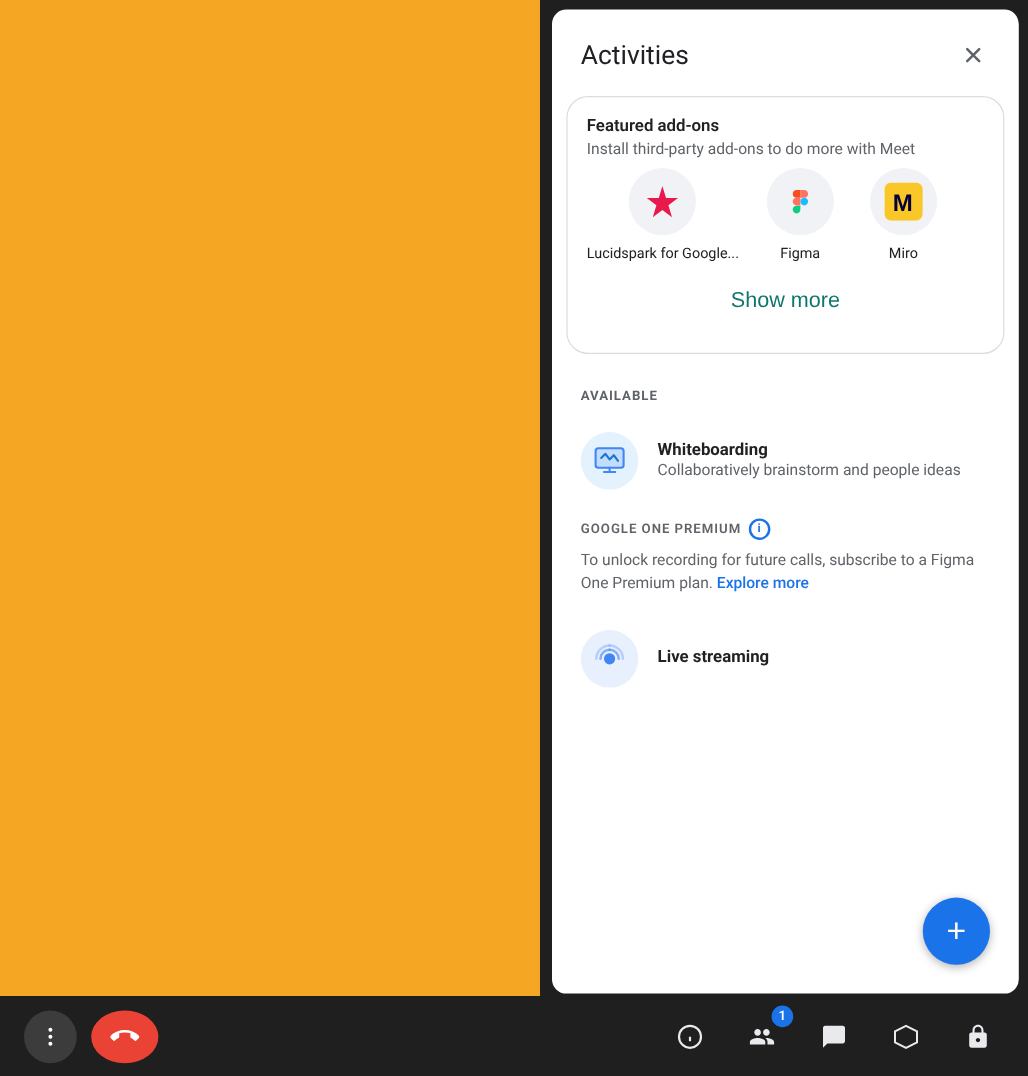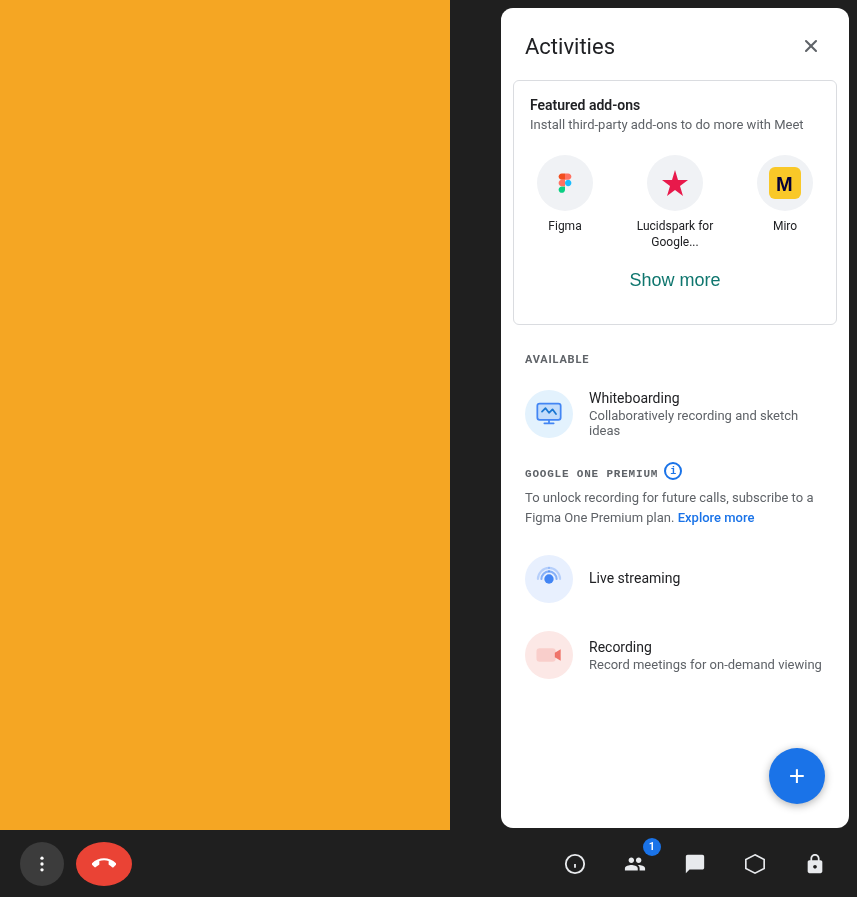--- a/index.html
+++ b/index.html
@@ -90,21 +90,21 @@
       align-items: center;
       justify-content: center;
       font-weight: 600;
     }
 
     
     .activities-panel {
       position: absolute;
       right: 8px;
       top: 8px;
-      width: 348px;
+      width: 389px;
       height: 820px;
       background: #fff;
       border-radius: 12px;
       display: flex;
       flex-direction: column;
       overflow: hidden;
     }
 
     .panel-header {
       display: flex;
@@ -135,36 +135,36 @@
 
     .panel-content {
       flex: 1;
       overflow-y: auto;
       padding: 0 12px 16px 12px;
     }
 
     
     .featured-card {
       border: 1px solid #dadce0;
-      border-radius: 6px;
+      border-radius: 18px;
       padding: 16px;
       margin-bottom: 20px;
     }
 
     .featured-title {
       font-size: 14px;
       font-weight: 600;
       color: #202124;
       margin-bottom: 4px;
     }
 
     .featured-subtitle {
       font-size: 13px;
       color: #5f6368;
-      margin-bottom: 23px;
+      margin-bottom: 8px;
     }
 
     .addon-icons {
       display: flex;
       gap: 16px;
       justify-content: flex-start;
       margin-bottom: 16px;
     }
 
     .addon-item {
@@ -235,40 +235,39 @@
       display: flex;
       align-items: center;
       justify-content: center;
       font-size: 22px;
       flex-shrink: 0;
     }
 
     .activity-text { flex: 1; }
     .activity-name {
       font-size: 14px;
-      font-weight: 400;
+      font-weight: 700;
       color: #202124;
       margin-bottom: 2px;
     }
     .activity-desc {
       font-size: 13px;
       color: #5f6368;
     }
 
     
     .premium-section {
       margin-bottom: 4px;
     }
 
     .premium-label-row {
       display: flex;
-      align-items: flex-end;
+      align-items: center;
       gap: 6px;
       padding: 8px 12px 4px 12px;
-      font-family: Liberation Mono, monospace;
     }
 
     .premium-label {
       font-size: 11px;
       font-weight: 600;
       color: #5f6368;
       letter-spacing: 0.8px;
       text-transform: uppercase;
     }
 
@@ -342,45 +341,45 @@
     </button>
   </div>
 
   <div class="panel-content">
 
     <div class="featured-card">
       <div class="featured-title">Featured add-ons</div>
       <div class="featured-subtitle">Install third-party add-ons to do more with Meet</div>
 
       <div class="addon-icons">
+
+        <div class="addon-item">
+          <div class="addon-icon-wrap">
+            <svg width="30" height="30" viewBox="0 0 30 30" fill="none">
+              <path d="M15 2 L18 12 L28 12 L20 18 L23 28 L15 22 L7 28 L10 18 L2 12 L12 12 Z" fill="#E8194B" stroke="none"></path>
+            </svg>
+          </div>
+          <span class="addon-label">Lucidspark for Google...</span>
+        </div>
 
         <div class="addon-item">
           <div class="addon-icon-wrap">
             <svg width="28" height="28" viewBox="0 0 38 57" fill="none" xmlns="http://www.w3.org/2000/svg">
               <path d="M19 28.5C19 24.9 21.9 22 25.5 22C29.1 22 32 24.9 32 28.5C32 32.1 29.1 35 25.5 35C21.9 35 19 32.1 19 28.5Z" fill="#1ABCFE"></path>
               <path d="M6 42C6 38.4 8.9 35.5 12.5 35.5H19V42C19 45.6 16.1 48.5 12.5 48.5C8.9 48.5 6 45.6 6 42Z" fill="#0ACF83"></path>
               <path d="M19 8.5V22H25.5C29.1 22 32 19.1 32 15.5C32 11.9 29.1 9 25.5 9H19V8.5Z" fill="#FF7262"></path>
               <path d="M6 15.5C6 19.1 8.9 22 12.5 22H19V9H12.5C8.9 9 6 11.9 6 15.5Z" fill="#F24E1E"></path>
               <path d="M6 28.5C6 32.1 8.9 35 12.5 35H19V22H12.5C8.9 22 6 24.9 6 28.5Z" fill="#FF7262"></path>
             </svg>
           </div>
           <span class="addon-label">Figma</span>
         </div>
 
         <div class="addon-item">
           <div class="addon-icon-wrap">
-            <svg width="30" height="30" viewBox="0 0 30 30" fill="none">
-              <path d="M15 2 L18 12 L28 12 L20 18 L23 28 L15 22 L7 28 L10 18 L2 12 L12 12 Z" fill="#E8194B" stroke="none"></path>
-            </svg>
-          </div>
-          <span class="addon-label">Lucidspark for Google...</span>
-        </div>
-
-        <div class="addon-item">
-          <div class="addon-icon-wrap">
             <svg width="32" height="32" viewBox="0 0 32 32" fill="none">
               <rect width="32" height="32" rx="6" fill="#F9C828"></rect>
               <text x="7" y="24" font-size="20" font-weight="900" fill="#050038" font-family="Arial">M</text>
             </svg>
           </div>
           <span class="addon-label">Miro</span>
         </div>
       </div>
 
       <button class="show-more-btn">Show more</button>
@@ -392,21 +391,21 @@
       <div class="activity-icon-wrap" style="background:#e3f2fd;">
         <svg width="28" height="28" viewBox="0 0 24 24" fill="none">
           <rect x="2" y="3" width="20" height="14" rx="2" fill="#4285F4" opacity="0.2"></rect>
           <rect x="2" y="3" width="20" height="14" rx="2" stroke="#4285F4" stroke-width="1.5"></rect>
           <path d="M8 20h8M12 17v3" stroke="#4285F4" stroke-width="1.5" stroke-linecap="round"></path>
           <path d="M6 10 L9 7 L12 11 L15 8 L18 12" stroke="#1976D2" stroke-width="1.5" stroke-linecap="round" stroke-linejoin="round" fill="none"></path>
         </svg>
       </div>
       <div class="activity-text">
         <div class="activity-name">Whiteboarding</div>
-        <div class="activity-desc">Collaboratively recording and sketch ideas</div>
+        <div class="activity-desc">Collaboratively brainstorm and people ideas</div>
       </div>
     </div>
 
     <div class="premium-section">
       <div class="premium-label-row">
         <span class="premium-label">GOOGLE ONE PREMIUM</span>
         <div class="info-icon">i</div>
       </div>
       <div class="premium-desc">
         <span>To unlock recording for future calls, subscribe to a Figma One Premium plan.</span>
@@ -422,32 +421,20 @@
           <path d="M18.5 12c0-3.6-2.9-6.5-6.5-6.5" stroke="#4285F4" stroke-width="1.8" stroke-linecap="round" fill="none" opacity="0.6"></path>
           <path d="M2.5 12c0-5.2 4.3-9.5 9.5-9.5" stroke="#4285F4" stroke-width="1.8" stroke-linecap="round" fill="none" opacity="0.3"></path>
           <path d="M21.5 12c0-5.2-4.3-9.5-9.5-9.5" stroke="#4285F4" stroke-width="1.8" stroke-linecap="round" fill="none" opacity="0.3"></path>
         </svg>
       </div>
       <div class="activity-text">
         <div class="activity-name">Live streaming</div>
       </div>
     </div>
 
-    <div class="activity-item">
-      <div class="activity-icon-wrap recording-icon" style="background:#fce8e6;">
-        <svg width="28" height="28" viewBox="0 0 24 24" fill="none">
-          <rect x="2" y="7" width="15" height="10" rx="2" fill="#EA4335" opacity="0.15" stroke="#EA4335" stroke-width="1.5"></rect>
-          <path d="M17 10l5-3v10l-5-3V10Z" fill="#EA4335" opacity="0.7"></path>
-        </svg>
-      </div>
-      <div class="activity-text">
-        <div class="activity-name">Recording</div>
-        <div class="activity-desc">Record meetings for on-demand viewing</div>
-      </div>
-    </div>
   </div>
 
   <button class="fab-btn">+</button>
 </div>
 
 <div class="bottom-toolbar">
   <div class="toolbar-left">
     <button class="toolbar-btn">
       <svg width="20" height="20" viewBox="0 0 24 24" fill="white">
         <circle cx="12" cy="5" r="2"></circle>

